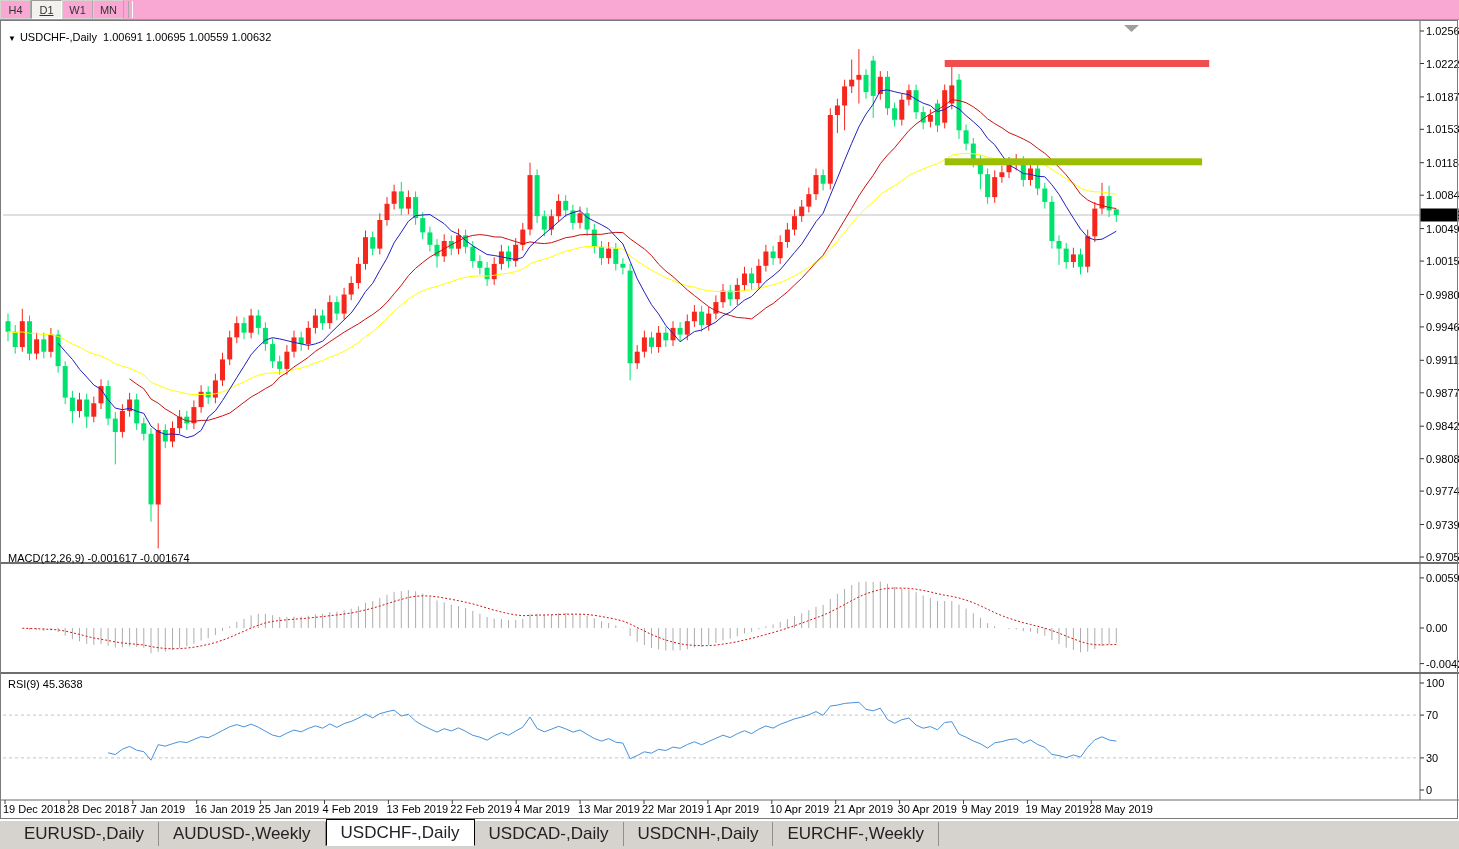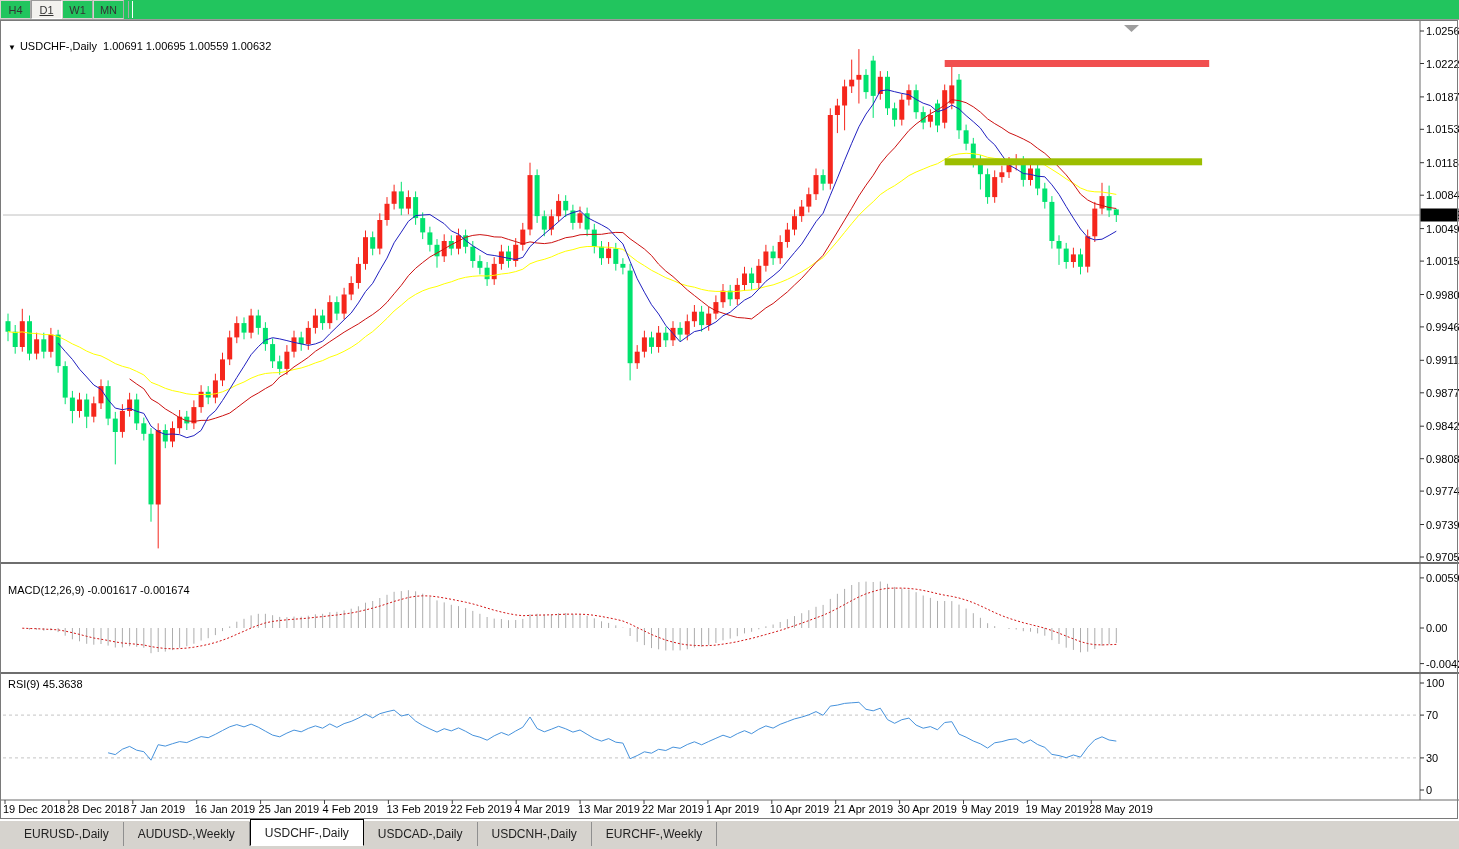--- a/index.html
+++ b/index.html
@@ -1,31 +1,31 @@
 <!DOCTYPE html>
 <html><head>
 <meta charset="utf-8">
 <style>
   html,body{margin:0;padding:0;}
   body{width:1459px;height:849px;background:#D6D3CE;font-family:"Liberation Sans","DejaVu Sans",sans-serif;overflow:hidden;position:relative;}
   .app{position:absolute;left:0;top:0;width:1459px;height:849px;}
   
-  .toolbar{position:absolute;left:0;top:0;width:1459px;height:19px;background:#22c55e;border-bottom:1px solid #9a9a9a;display:flex;align-items:center;}
+  .toolbar{position:absolute;left:0;top:0;width:1459px;height:19px;background:#f9a8d4;border-bottom:1px solid #9a9a9a;display:flex;align-items:center;}
   .tf-btn{width:29px;height:17px;margin:0;font-size:11px;color:#333;display:flex;align-items:center;justify-content:center;border:1px solid #D6D3CE;border-right:1px solid #aaa;cursor:default;}
   .tf-btn.active{background:#F2F1EE;border:1px solid #9a9a9a;border-right-color:#fff;border-bottom-color:#fff;text-decoration:underline;}
   .tf-sep{width:3px;height:17px;border-left:1px solid #a8a8a8;border-right:1px solid #fff;margin-left:4px;}
   
   .chartwrap{position:absolute;left:0;top:20px;width:1459px;height:800px;background:#fff;}
   svg{display:block;}
   svg text{font-family:"Liberation Sans","DejaVu Sans",sans-serif;font-size:11px;fill:#000;}
   .overlay-label{position:absolute;font-size:11px;color:#000;white-space:pre;}
   .tri{font-size:8px;margin-right:4px;}
   
   .tabbar{position:absolute;left:0;top:820px;width:1459px;height:26px;background:#D6D3CE;border-top:1px solid #fff;display:flex;align-items:center;padding-left:10px;box-sizing:border-box;}
-  .tab{font-size:12px;color:#222;padding:3px 14px;height:18px;line-height:18px;border-right:1px solid #8f8f8f;cursor:default;}
+  .tab{font-size:17px;color:#222;padding:3px 14px;height:18px;line-height:18px;border-right:1px solid #8f8f8f;cursor:default;}
   .tab.first{border-left:1px solid #8f8f8f;border-left:none;}
   .tab.active{background:#fff;border:1px solid #000;border-bottom:1px solid #fff;margin-top:-2px;padding:4px 14px 3px 14px;}
   .bottomstrip{position:absolute;left:0;top:846px;width:1459px;height:3px;background:#D6D3CE;}
 </style>
 </head>
 <body>
 
 <div class="app">
 
   <div class="toolbar">
@@ -613,22 +613,22 @@
           <text x="897.6" y="793">30 Apr 2019</text>
           <line x1="963.5" y1="780" x2="963.5" y2="784" stroke="#444"></line>
           <text x="961.5" y="793">9 May 2019</text>
           <line x1="1027.4" y1="780" x2="1027.4" y2="784" stroke="#444"></line>
           <text x="1025.4" y="793">19 May 2019</text>
           <line x1="1091.3" y1="780" x2="1091.3" y2="784" stroke="#444"></line>
           <text x="1089.3" y="793">28 May 2019</text>
         </g>
         <rect x="0.5" y="0.5" width="1457" height="798" fill="none" stroke="#7A7A7A"></rect>
       </svg>
-    <div class="overlay-label" style="left:8px;top:20px;"><span class="tri">▼</span><span>USDCHF-,Daily</span><span>&nbsp;&nbsp;</span><span>1.00691 1.00695 1.00559 1.00632</span></div>
-    <div class="overlay-label" style="left:8px;top:564px;">MACD(12,26,9) -0.001617 -0.001674</div>
+    <div class="overlay-label" style="left:8px;top:11px;"><span class="tri">▼</span><span>USDCHF-,Daily</span><span>&nbsp;&nbsp;</span><span>1.00691 1.00695 1.00559 1.00632</span></div>
+    <div class="overlay-label" style="left:8px;top:532px;">MACD(12,26,9) -0.001617 -0.001674</div>
     <div class="overlay-label" style="left:8px;top:658px;">RSI(9) 45.3638</div>
   </div>
 
   <div class="tabbar">
     <span class="tab first">EURUSD-,Daily</span>
     <span class="tab">AUDUSD-,Weekly</span>
     <span class="tab active">USDCHF-,Daily</span>
     <span class="tab">USDCAD-,Daily</span>
     <span class="tab">USDCNH-,Daily</span>
     <span class="tab">EURCHF-,Weekly</span>

